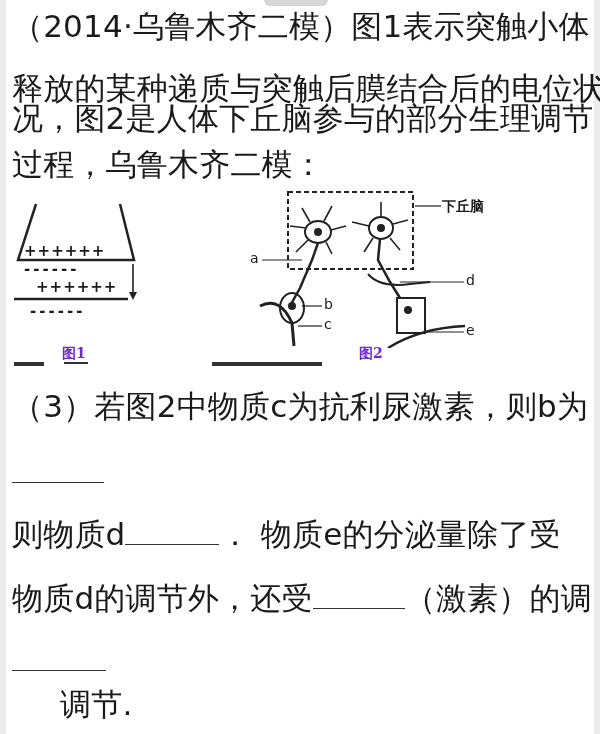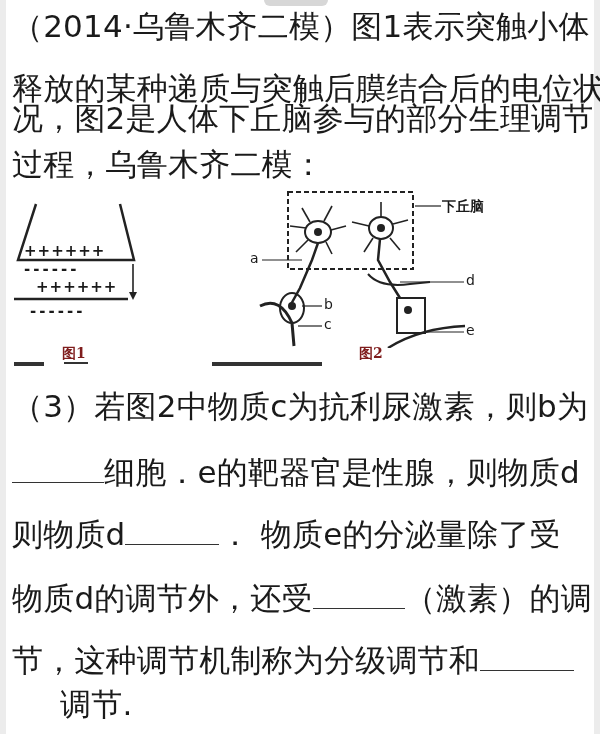--- a/index.html
+++ b/index.html
@@ -9,21 +9,21 @@
     font-family: "DejaVu Sans", "Liberation Sans", sans-serif;
     color: #1a1a1a;
     position: relative;
   }
   .frame-left { position: absolute; left: 0; top: 0; width: 6px; height: 734px; background: #ececec; }
   .frame-right { position: absolute; right: 0; top: 0; width: 6px; height: 734px; background: #ececec; }
   .top-tab { position: absolute; left: 264px; top: 0; width: 64px; height: 6px; background: #d7d7d7; border-radius: 0 0 6px 6px; }
   .p { position: absolute; left: 12px; font-size: 31px; line-height: 44px; white-space: nowrap; letter-spacing: 0.2px; }
   .blank { display: inline-block; border-bottom: 1.6px solid #333; height: 26px; vertical-align: baseline; }
   .fig { position: absolute; }
-  .fig-caption { position: absolute; font-family: "DejaVu Serif", serif; font-size: 14px; font-weight: bold; color: #7f1d1d; }
+  .fig-caption { position: absolute; font-family: "DejaVu Serif", serif; font-size: 14px; font-weight: bold; color: #6d28d9; }
   .artifact { position: absolute; top: 362px; height: 4px; background: #333; }
 </style>
 </head>
 <body>
 
 <div class="frame-left"></div>
 <div class="frame-right"></div>
 <div class="top-tab"></div>
 
 <div class="p" style="top:4px;">（2014·乌鲁木齐二模）图1表示突触小体</div>
@@ -99,28 +99,28 @@
 </div>
 <div class="fig-caption" style="left:342px; top:345px;padding-left:17px;">图2</div>
 
 <div class="artifact" style="left:14px; width:30px;"></div>
 <div class="artifact" style="left:64px; width:24px; height:2px;"></div>
 <div class="artifact" style="left:212px; width:110px;"></div>
 
 <div class="p" style="top:384px;">（3）若图2中物质c为抗利尿激素，则b为</div>
 
 <div class="p" style="top:450px;">
-  <span class="blank" style="width:92px;"></span><span>细胞．e的靶器官是性腺，则物质d</span>
+  <span class="blank" style="width:92px;"></span>
 </div>
 
 <div class="p" style="top:512px;">
   <span>则物质d</span><span class="blank" style="width:94px;"></span><span>．  物质e的分泌量除了受</span>
 </div>
 
 <div class="p" style="top:576px;text-align:right;">
   <span>物质d的调节外，还受</span><span class="blank" style="width:92px;"></span><span>（激素）的调</span>
 </div>
 
 <div class="p" style="top:638px;">
-  <span>节，这种调节机制称为分级调节和</span><span class="blank" style="width:94px;"></span>
+  <span class="blank" style="width:94px;"></span>
 </div>
 
 <div class="p" style="top:682px;margin-left:48px;"> 调节.</div>
 
 </body></html>

